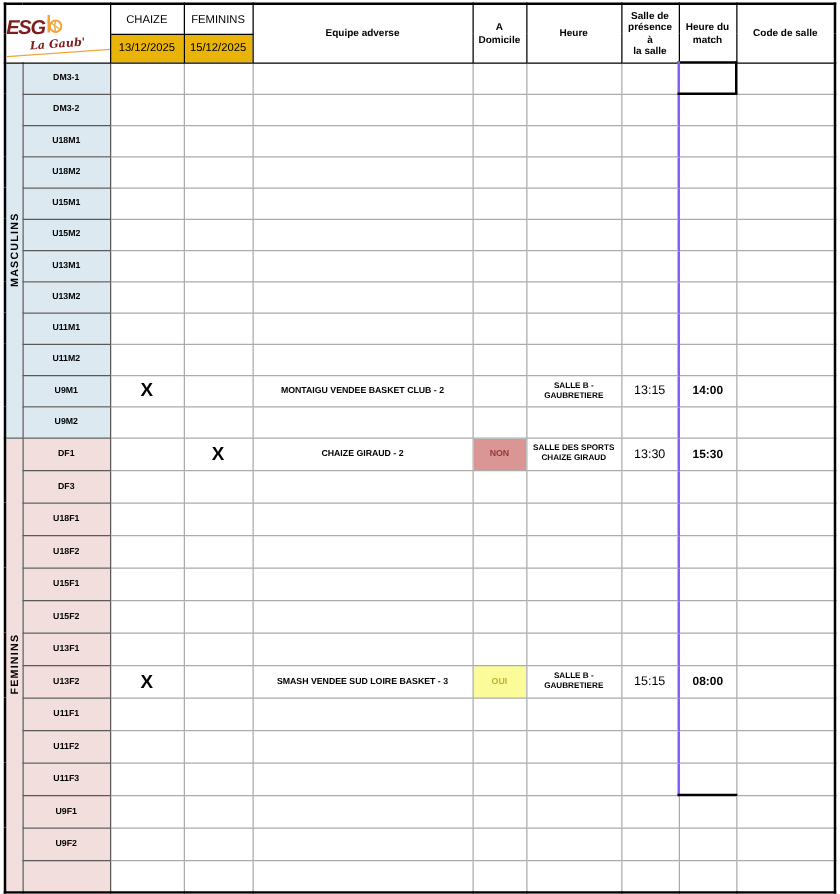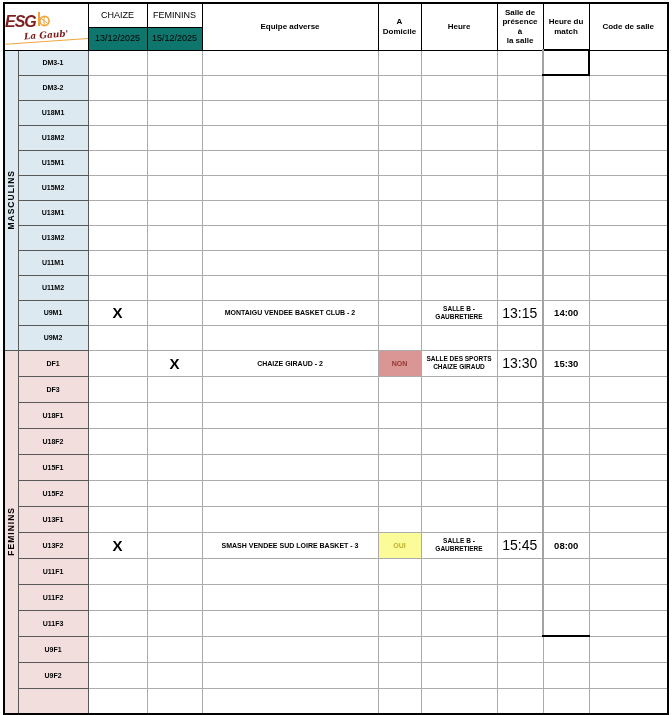--- a/index.html
+++ b/index.html
@@ -12,47 +12,47 @@
   table.sched {
     border-collapse: collapse; table-layout: fixed;
     width: 665px; border: 2px solid #000;
   }
   th, td { padding:0; margin:0; overflow:hidden; vertical-align:middle; text-align:center; }
 
   
   tr.hrow1 { height:24px; } tr.hrow2 { height:23px; }
   th.h { border:1px solid #000; background:#fff; font-weight:bold; font-size:8px; line-height:1.2; white-space:pre-line; color:#000; }
   th.day { font-weight:normal; font-size:9px; }
-  th.date { background:#0f766e; font-weight:normal; font-size:9px;margin-top:44px; }
+  th.date { background:#eab308; font-weight:normal; font-size:9px;margin-top:44px; }
   th.logo-cell { border:1px solid #000; background:#fff; }
 
   
   .logo { display:flex; flex-direction:column; justify-content:center; color:#7f1d1d; line-height:1; }
   .logo-main { font-size:16px; font-weight:bold; font-style:italic; letter-spacing:-1px; display:flex; align-items:flex-end; }
   .logo-ball { display:inline-block; margin-left:1px; }
   .logo-tag { font-family:"DejaVu Serif", serif; font-style:italic; font-size:9px; margin-top:1px; border-bottom:1px solid #F0A53C; padding:0 4px 1px 4px; transform:rotate(-4deg); }
 
   
   tr.masculins { height:25px; }
   tr.feminins  { height:26px; }
   td.gender { border:1px solid #595959; }
   td.gender.masculins-bg, td.team.masculins-bg { background:#DCE9F1; }
   td.gender.feminins-bg,  td.team.feminins-bg  { background:#F2DEDD; }
   .gender-text { writing-mode:vertical-rl; transform:rotate(180deg); font-size:8.5px; font-weight:bold; letter-spacing:1px; margin:0 auto; color:#000; }
   td.team { border:1px solid #595959; font-size:7px; font-weight:bold; color:#000; }
   td.cell { border:1px solid #ABABAB; background:#fff; color:#000; }
   td.xmark { font-size:15px; font-weight:bold; line-height:1; }
   td.opponent { font-size:7px; font-weight:bold; }
   td.salle { font-size:6.5px; font-weight:bold; white-space:pre-line; line-height:1.2; }
-  td.presence { font-size:14px; }
+  td.presence { font-size:10px; }
   td.matchtime { font-size:9.5px; font-weight:bold; }
   td.home { font-size:7px; font-weight:bold; }
   td.home.oui { background:#FBFB9A; color:#BFB129; }
   td.home.non { background:#D99694; color:#963634; }
-  td.thick-l { border-left:2px solid #a3a3a3; }
+  td.thick-l { border-left:2px solid #8b5cf6; }
   td.thick-r { border-right:2px solid #000; }
   td.thick-t { border-top:2px solid #000; }
   td.thick-b { border-bottom:2px solid #000; }
 </style>
 </head>
 <body>
 
 <div class="sheet">
   <table class="sched">
     <colgroup>
@@ -320,21 +320,21 @@
           <td class="cell"></td>
         </tr>
         <tr class="feminins">
           <td class="team feminins-bg">U13F2</td>
           <td class="cell xmark">X</td>
           <td class="cell xmark"></td>
           <td class="cell opponent">SMASH VENDEE SUD LOIRE BASKET - 3</td>
           <td class="cell home oui">OUI</td>
           <td class="cell salle">SALLE B -
 GAUBRETIERE</td>
-          <td class="cell presence">15:45</td>
+          <td class="cell presence">15:15</td>
           <td class="cell matchtime thick-l">08:00</td>
           <td class="cell"></td>
         </tr>
         <tr class="feminins">
           <td class="team feminins-bg">U11F1</td>
           <td class="cell xmark"></td>
           <td class="cell xmark"></td>
           <td class="cell opponent"></td>
           <td class="cell home"></td>
           <td class="cell salle"></td>

